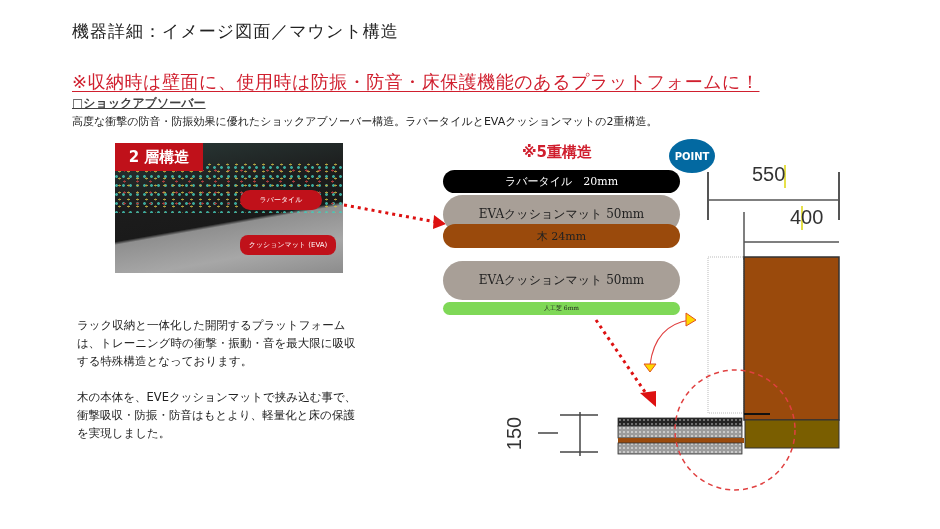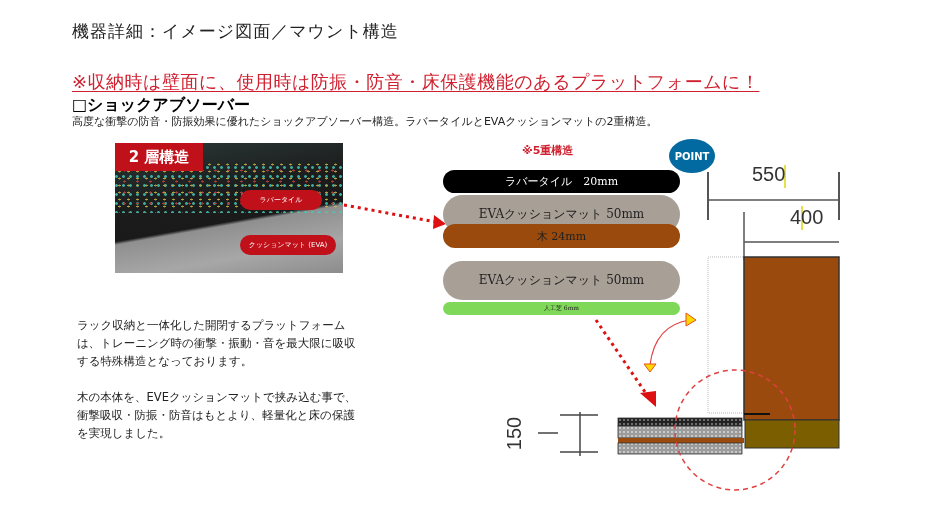--- a/index.html
+++ b/index.html
@@ -1,44 +1,44 @@
 <!DOCTYPE html>
 <html><head>
 <meta charset="utf-8">
 <style>
   html,body{margin:0;padding:0;background:#fff;}
   body{width:940px;height:529px;position:relative;overflow:hidden;font-family:"DejaVu Sans","Liberation Sans",sans-serif;color:#222;}
   .abs{position:absolute;}
   .title{left:72px;top:20px;font-size:17px;letter-spacing:1px;color:#222;font-family:Liberation Serif, serif;}
   .headline{left:72px;top:70px;font-size:18px;color:#d01f2e;text-decoration:underline;text-underline-offset:3px;letter-spacing:0.5px;white-space:nowrap;}
-  .subhead{left:72px;top:95px;font-size:16px;font-weight:bold;color:#000000;}
+  .subhead{left:72px;top:95px;font-size:12px;font-weight:bold;color:#404040;text-decoration:underline;}
   .desc{left:72px;top:114px;font-size:11px;color:#222;white-space:nowrap;}
   .photo{left:115px;top:143px;width:228px;height:130px;background:linear-gradient(170deg,#2a3a38 0%,#1c1c1c 40%,#1a1a1a 58%,#8f8f8f 60%,#a7a7a7 80%,#8c8c8c 100%);overflow:hidden;}
   .photo .speck{position:absolute;left:0;top:18px;width:228px;height:52px;background-image:radial-gradient(#d4c04a 1px,transparent 1.5px),radial-gradient(#c44 1px,transparent 1.5px),radial-gradient(#4cb 1px,transparent 1.5px);background-size:9px 7px,13px 11px,7px 9px;background-position:0 0,3px 4px,5px 2px;opacity:.8;}
   .badge2{left:0;top:0;width:88px;height:28px;background:#c0111a;color:#fff;font-size:15px;font-weight:bold;display:flex;align-items:center;justify-content:center;}
   .pill{position:absolute;background:#c0111a;color:#fff;font-size:7px;border-radius:10px;display:flex;align-items:center;justify-content:center;}
-  .layers-title{left:522px;top:143px;font-size:11px;font-weight:bold;color:#d01f2e;}
+  .layers-title{left:522px;top:143px;font-size:15px;font-weight:bold;color:#d01f2e;}
   .layer{position:absolute;left:443px;width:237px;border-radius:16px;display:flex;align-items:center;justify-content:center;font-family:"DejaVu Serif",serif;}
   .point{left:669px;top:139px;width:46px;height:34px;border-radius:50%;background:#0369a1;color:#fff;font-size:10px;font-weight:bold;display:flex;align-items:center;justify-content:center;}
   .body-text{left:77px;top:316px;font-size:11.5px;line-height:18px;color:#222;}
   .dim{font-family:"Liberation Sans",sans-serif;font-size:20px;color:#333;}
 </style>
 </head>
 <body>
 
 <div class="abs title">機器詳細：イメージ図面／マウント構造</div>
 <div class="abs headline">※収納時は壁面に、使用時は防振・防音・床保護機能のあるプラットフォームに！</div>
 <div class="abs subhead">□ショックアブソーバー</div>
 <div class="abs desc">高度な衝撃の防音・防振効果に優れたショックアブソーバー構造。ラバータイルとEVAクッションマットの2重構造。</div>
 
 <div class="abs photo">
   <div class="speck"></div>
   <div class="abs badge2">2 層構造</div>
   <div class="pill" style="left:125px;top:47px;width:82px;height:20px;">ラバータイル</div>
-  <div class="pill" style="left:125px;top:92px;width:96px;height:20px;">クッションマット (EVA)</div>
+  <div class="pill" style="left:125px;top:92px;width:96px;height:20px;border-radius:8px;">クッションマット (EVA)</div>
 </div>
 
 <svg class="abs" style="left:340px;top:195px;" width="110" height="40">
   <line x1="4" y1="10" x2="96" y2="27" stroke="#d11" stroke-width="3" stroke-dasharray="3 4"></line>
   <polygon points="94,20 106,29 93,34" fill="#d11"></polygon>
 </svg>
 
 <div class="abs layers-title">※5重構造</div>
 <div class="layer" style="top:170px;height:23px;background:#000000;color:#fff;font-size:11px;">ラバータイル　20mm</div>
 <div class="layer" style="top:195px;height:39px;background:#a89f97;color:#222;font-size:12px;border-radius:20px;">EVAクッションマット 50mm</div>

